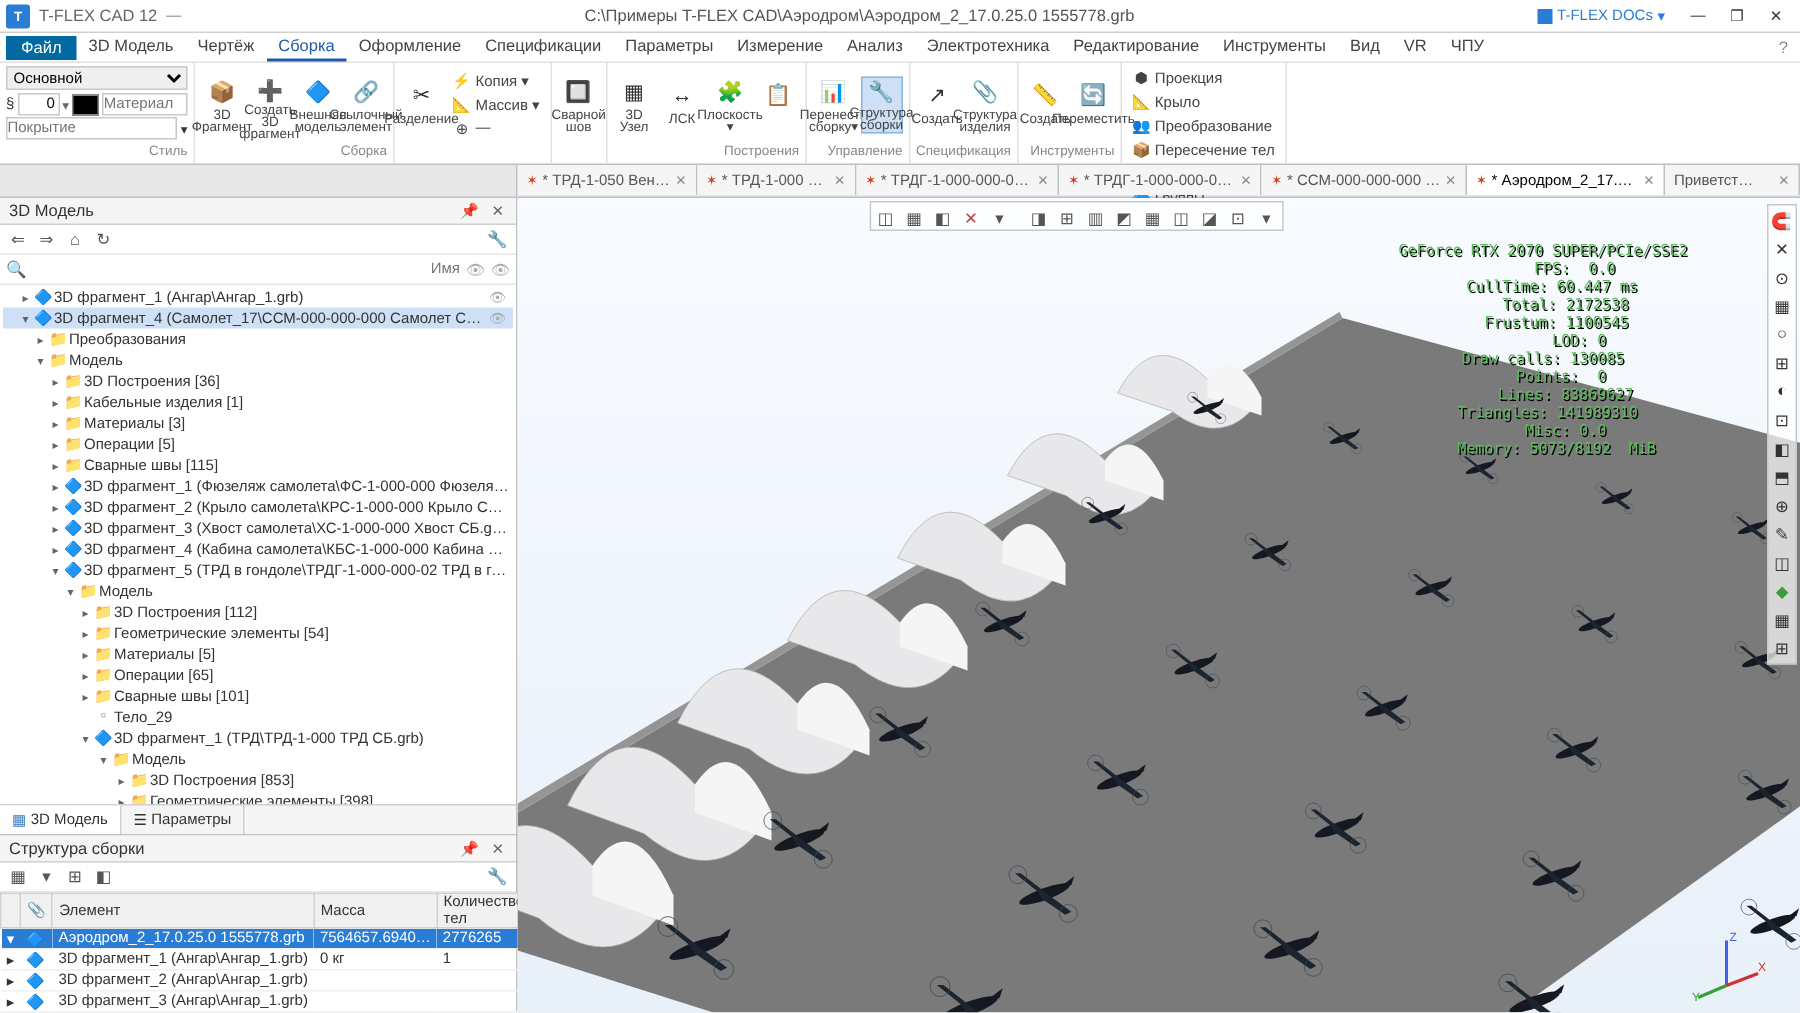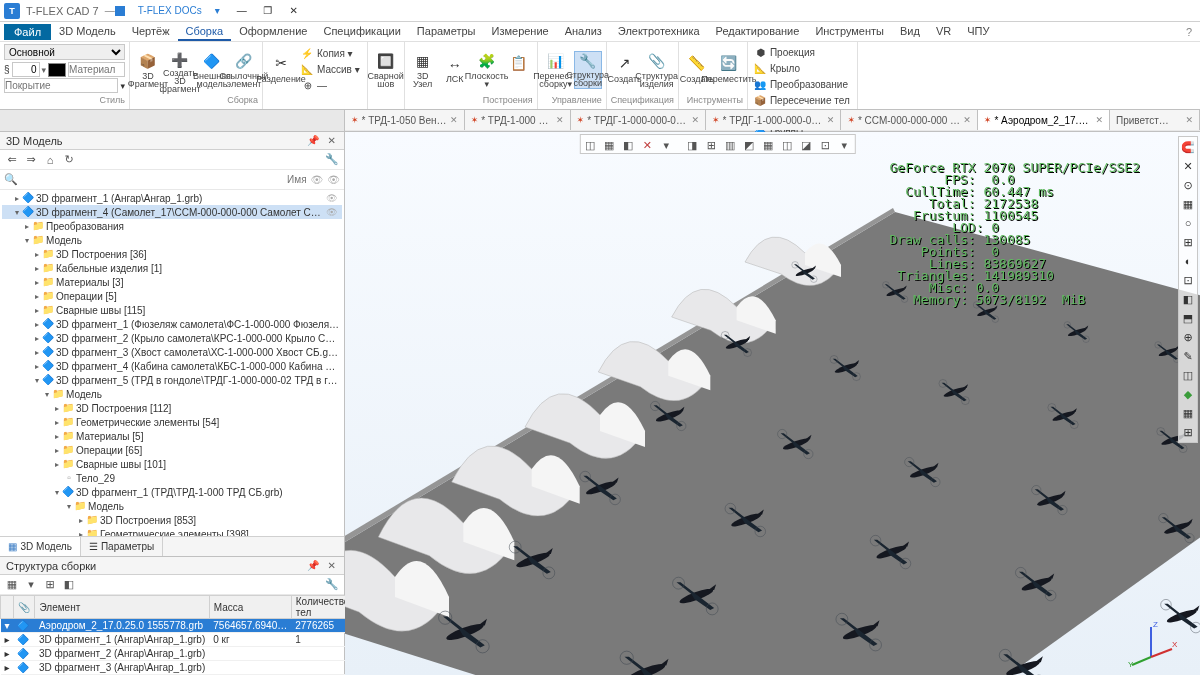--- a/index.html
+++ b/index.html
@@ -2,21 +2,21 @@
 <html><head>
 <meta charset="utf-8">
 <style>
 * { margin:0; padding:0; box-sizing:border-box; font-family:'Segoe UI',Tahoma,sans-serif; }
 body { width:1200px; height:675px; background:#f0f0f0; overflow:hidden; font-size:11px; color:#333; }
 .titlebar { height:22px; background:#fff; border-bottom:1px solid #d0d0d0; display:flex; align-items:center; padding:0 4px; }
 .titlebar .logo { width:16px; height:16px; background:#2a7dd4; border-radius:2px; display:flex;align-items:center;justify-content:center;color:#fff;font-size:9px;font-weight:bold; }
 .titlebar .appname { font-size:11px; margin-left:6px; color:#666; }
 .titlebar .titlepath { flex:1; text-align:center; font-size:11px; color:#555; }
 .titlebar .winbtns { display:flex; gap:2px; }
-.titlebar .docsbtn { font-size:10px; color:#2a7dd4; margin-right:10px; display:flex;align-items:center;gap:13px;}
+.titlebar .docsbtn { font-size:10px; color:#2a7dd4; margin-right:10px; display:flex;align-items:center;gap:3px;}
 .titlebar .docsbtn::before{content:'';width:10px;height:10px;background:#2a7dd4;}
 .winbtn { width:24px; height:18px; display:flex; align-items:center; justify-content:center; font-size:10px; cursor:pointer; }
 .menubar { height:20px; background:#fff; display:flex; align-items:center; padding:0 4px; border-bottom:1px solid #e0e0e0;}
 .menubar .filebtn { background:#0369a1; color:#fff; padding:2px 10px; font-size:11px; cursor:pointer; }
 .menubar .tab { padding:2px 8px; font-size:11px; color:#444; cursor:pointer; }
 .menubar .tab.active { color:#1e5aa8; border-bottom:2px solid #1e5aa8; }
 .ribbon { height:68px; background:#fff; border-bottom:1px solid #c0c0c0; display:flex; }
 .ribgroup { border-right:1px solid #e0e0e0; padding:2px 4px; display:flex; flex-direction:column; justify-content:space-between; }
 .ribgroup .ribrow { display:flex; gap:4px; align-items:center; flex:1;}
 .ribgroup .riblabel { font-size:9px; color:#888; text-align:right; height:12px;}
@@ -62,33 +62,34 @@
 .struct-grid{font-size:10px;}
 .struct-grid table{width:100%;border-collapse:collapse;}
 .struct-grid th{height:18px;background:#f0f0f0;border:1px solid #d0d0d0;font-weight:normal;font-size:10px;text-align:left;padding:0 4px;}
 .struct-grid td{height:14px;border-bottom:1px solid #f0f0f0;padding:0 4px;font-size:10px;overflow:hidden;text-overflow:ellipsis;white-space:nowrap;}
 .struct-grid tr.selrow td{background:#2a7dd4;color:#fff;}
 .viewport { flex:1; background:linear-gradient(180deg,#f8fbff 0%,#e8f0f8 100%); position:relative; overflow:hidden;}
 .view-toolbar{position:absolute;top:2px;left:50%;transform:translateX(-70%);height:20px;display:flex;gap:1px;background:rgba(255,255,255,0.7);padding:1px;border:1px solid #c8c8c8;}
 .view-toolbar .vbtn{width:18px;height:18px;font-size:11px;display:flex;align-items:center;justify-content:center;cursor:pointer;color:#555;}
 .side-toolbar{position:absolute;right:2px;top:4px;width:20px;background:rgba(255,255,255,0.7);border:1px solid #c8c8c8;display:flex;flex-direction:column;gap:1px;padding:1px;}
 .side-toolbar .vbtn{height:18px;font-size:11px;display:flex;align-items:center;justify-content:center;cursor:pointer;}
-.debug-overlay{position:absolute;top:30px;right:60px;font-family:'Consolas',monospace;font-size:13px;color:#60b860;text-align:left;text-shadow:1px 1px 0 #000;line-height:12px;white-space:pre;}
+.debug-overlay{position:absolute;top:30px;right:75px;font-family:'Consolas',monospace;font-size:10px;color:#60b860;text-align:center;text-shadow:1px 1px 0 #000;line-height:12px;white-space:pre;}
 .axis-gizmo{position:absolute;bottom:8px;right:24px;width:50px;height:50px;}
 .axis-gizmo svg{overflow:visible;}
 .scene{position:absolute;top:0;left:0;right:0;bottom:0;}
 .scene svg{width:100%;height:100%;}
 </style>
 </head>
 <body>
 
 <div class="titlebar">
   <div class="logo">T</div>
-  <div class="appname">T-FLEX CAD 7</div>
+  <div class="appname">T-FLEX CAD 12</div>
   <span style="margin-left:6px;color:#888;font-size:10px">—</span>
+  <div class="titlepath">C:\Примеры T-FLEX CAD\Аэродром\Аэродром_2_17.0.25.0 1555778.grb</div>
   <div class="docsbtn">
       <span>T-FLEX DOCs</span>
       <span>▾</span>
     </div>
   <div class="winbtns">
     <div class="winbtn">—</div>
     <div class="winbtn">❐</div>
     <div class="winbtn close">✕</div>
   </div>
 </div>

